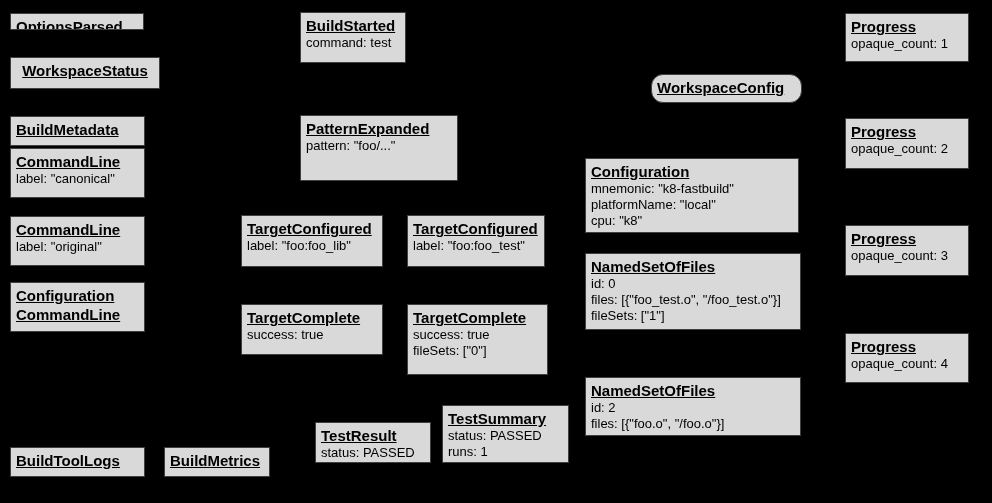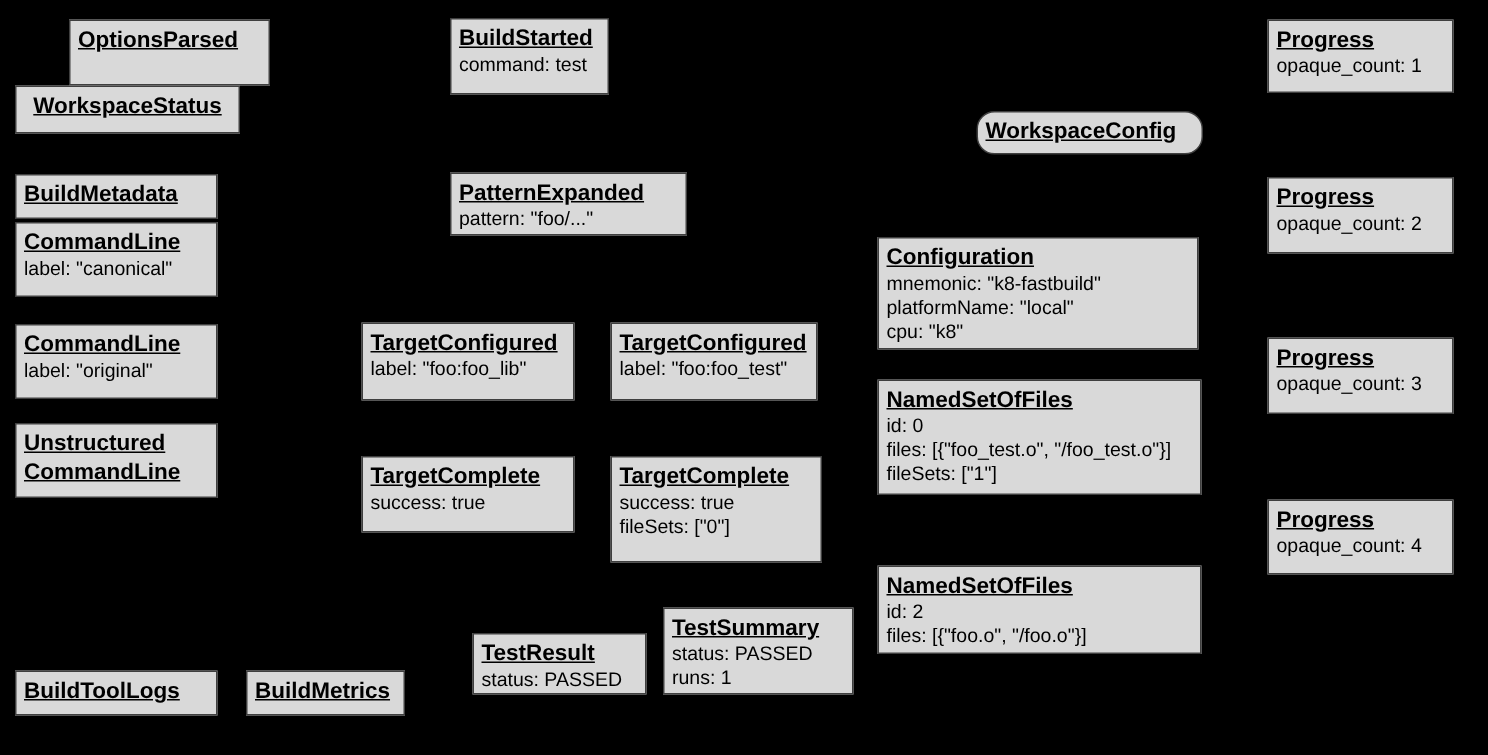--- a/index.html
+++ b/index.html
@@ -38,21 +38,21 @@
     line-height: 16px;
     white-space: nowrap;
     color: #000000;
   }
 </style>
 </head>
 <body>
 
 <div id="canvas">
 
-  <div class="box" style="left:10px; top:13px; width:134px; height:44px;margin-left:36px;">
+  <div class="box" style="left:10px; top:13px; width:134px; height:17px;">
     <span class="title">OptionsParsed</span>
   </div>
 
   <div class="box" style="left:10px; top:57px; width:150px; height:32px;text-align:center;">
     <span class="title">WorkspaceStatus</span>
   </div>
 
   <div class="box" style="left:10px; top:103px; width:135px; height:30px;margin-top:13px;">
     <span class="title">BuildMetadata</span>
   </div>
@@ -61,38 +61,38 @@
     <span class="title">CommandLine</span>
     <span class="line">label: "canonical"</span>
   </div>
 
   <div class="box" style="left:10px; top:216px; width:135px; height:50px;">
     <span class="title">CommandLine</span>
     <span class="line">label: "original"</span>
   </div>
 
   <div class="box" style="left:10px; top:282px; width:135px; height:50px;">
-    <span class="title">Unstructured CommandLine</span>
+    <span class="title">Configuration CommandLine</span>
   </div>
 
 
   <div class="box" style="left:10px; top:447px; width:135px; height:30px;">
     <span class="title">BuildToolLogs</span>
   </div>
 
   <div class="box" style="left:164px; top:447px; width:106px; height:30px;">
     <span class="title">BuildMetrics</span>
   </div>
 
   <div class="box" style="left:300px; top:12px; width:106px; height:51px;">
     <span class="title">BuildStarted</span>
     <span class="line">command: test</span>
   </div>
 
-  <div class="box" style="left:300px; top:115px; width:158px; height:42px;">
+  <div class="box" style="left:300px; top:115px; width:158px; height:66px;">
     <span class="title">PatternExpanded</span>
     <span class="line">pattern: "foo/..."</span>
   </div>
 
   <div class="box" style="left:241px; top:215px; width:142px; height:52px;">
     <span class="title">TargetConfigured</span>
     <span class="line">label: "foo:foo_lib"</span>
   </div>
 
   <div class="box" style="left:407px; top:215px; width:138px; height:52px;">

